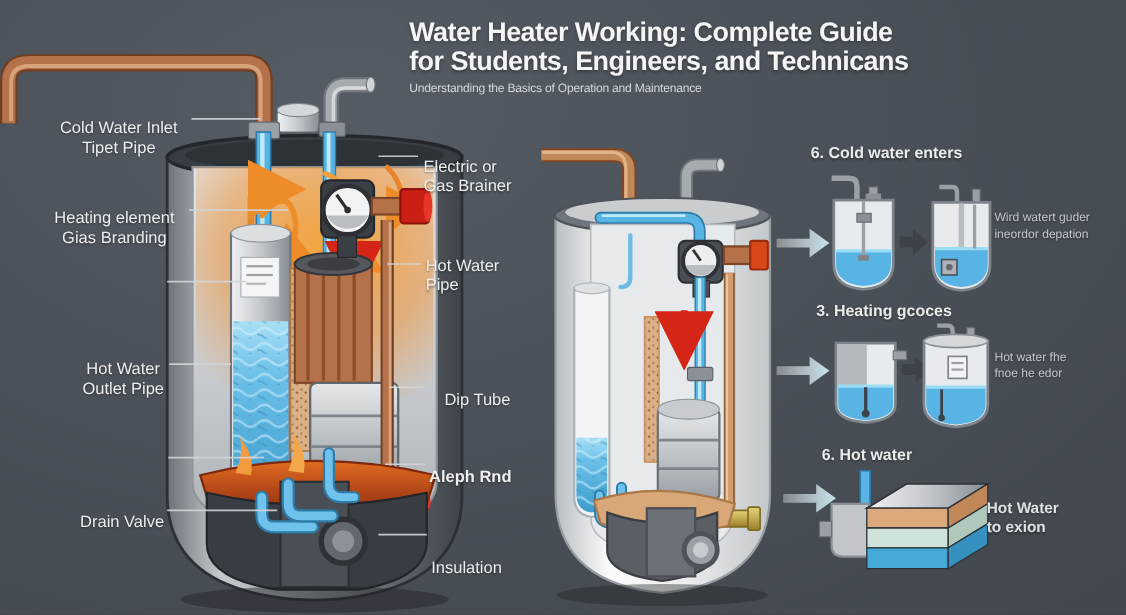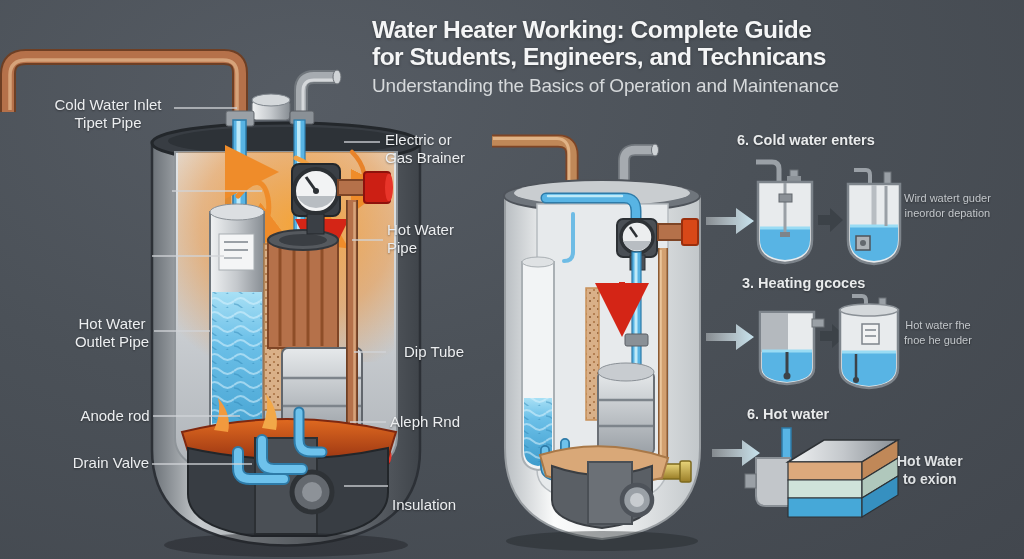--- a/index.html
+++ b/index.html
@@ -5,28 +5,28 @@
   html,body{margin:0;padding:0;background:#2e3236;}
   .stage{
     position:relative;width:1024px;height:559px;overflow:hidden;
     background:radial-gradient(ellipse at 30% 18%, #565c64 0%, #4b5158 45%, #42474e 100%);
     font-family:"Liberation Sans", sans-serif;
   }
   .artwork{position:absolute;left:0;top:0;width:1024px;height:559px;}
   .title-block{position:absolute;left:372px;top:17px;}
   .title{font-size:24.5px;font-weight:700;color:#f4f5f6;line-height:1.1;letter-spacing:-0.5px;
          white-space:pre-line;text-shadow:0 1px 3px rgba(0,0,0,.35);}
-  .subtitle{margin-top:4px;font-size:19px;font-weight:400;color:#d6d9db;letter-spacing:-0.2px;}
+  .subtitle{margin-top:4px;font-size:11px;font-weight:400;color:#d6d9db;letter-spacing:-0.2px;}
   .label{position:absolute;color:#eceef0;font-size:15px;font-weight:500;line-height:1.22;
-         white-space:pre-line;text-shadow:0 1px 2px rgba(0,0,0,.4);}
+         white-space:pre-line;text-shadow:0 1px 2px rgba(0,0,0,.4);margin-top:12px;}
   .label.center{text-align:center;}
   .step-heading{position:absolute;font-size:14.5px;font-weight:600;color:#e9ebec;
                 text-shadow:0 1px 2px rgba(0,0,0,.4);}
   .step-caption{position:absolute;font-size:11px;font-weight:500;color:#c3c7cb;line-height:1.35;
-                white-space:pre-line;text-shadow:0 1px 2px rgba(0,0,0,.4);text-align:center;}
+                white-space:pre-line;text-shadow:0 1px 2px rgba(0,0,0,.4);}
   .step-caption.large{font-size:14px;font-weight:600;color:#dfe2e4;line-height:1.25;}
 </style>
 </head>
 <body>
 
 <div class="stage">
 
   <svg class="artwork" viewBox="0 0 1024 559">
     <defs>
       <linearGradient id="shell" x1="0" y1="0" x2="1" y2="0">
@@ -393,38 +393,39 @@
   </svg>
 
   <div class="title-block">
     <div class="title">Water Heater Working: Complete Guide
 for Students, Engineers, and Technicans</div>
     <div class="subtitle">Understanding the Basics of Operation and Maintenance</div>
   </div>
 
   <div class="label center" style="left:32px;top:96px;width:152px;">Cold Water Inlet
 Tipet Pipe</div>
+  <div class="label center" style="left:28px;top:178px;width:152px;">Heating element
+Gias Branding</div>
   <div class="label center" style="left:36px;top:315px;width:152px;">Hot Water
 Outlet Pipe</div>
-  <div class="label center" style="left:39px;top:407px;width:152px;">Anode rod</div>
   <div class="label" style="left:385px;top:131px;">Electric or
 Gas Brainer</div>
 
   <div class="label center" style="left:35px;top:454px;width:152px;">Drain Valve</div>
   <div class="label" style="left:387px;top:221px;">Hot Water
 Pipe</div>
   <div class="label" style="left:404px;top:343px;">Dip Tube</div>
-  <div class="label" style="left:390px;top:413px;">Aleph Rnd</div>
+  <div class="label" style="left:390px;top:413px;font-weight:bold;">Aleph Rnd</div>
   <div class="label" style="left:392px;top:496px;">Insulation</div>
 
   <div class="step-heading" style="left:737px;top:132px;">6. Cold water enters</div>
   <div class="step-caption" style="left:904px;top:191px;">Wird watert guder
 ineordor depation</div>
 
   <div class="step-heading" style="left:742px;top:275px;">3. Heating gcoces</div>
   <div class="step-caption" style="left:904px;top:318px;">Hot water fhe
-fnoe he guder</div>
+fnoe he edor</div>
 
   <div class="step-heading" style="left:747px;top:406px;">6. Hot water</div>
   <div class="step-caption large" style="left:897px;top:453px;">Hot Water
 to exion</div>
 
 </div>
 
 </body></html>

